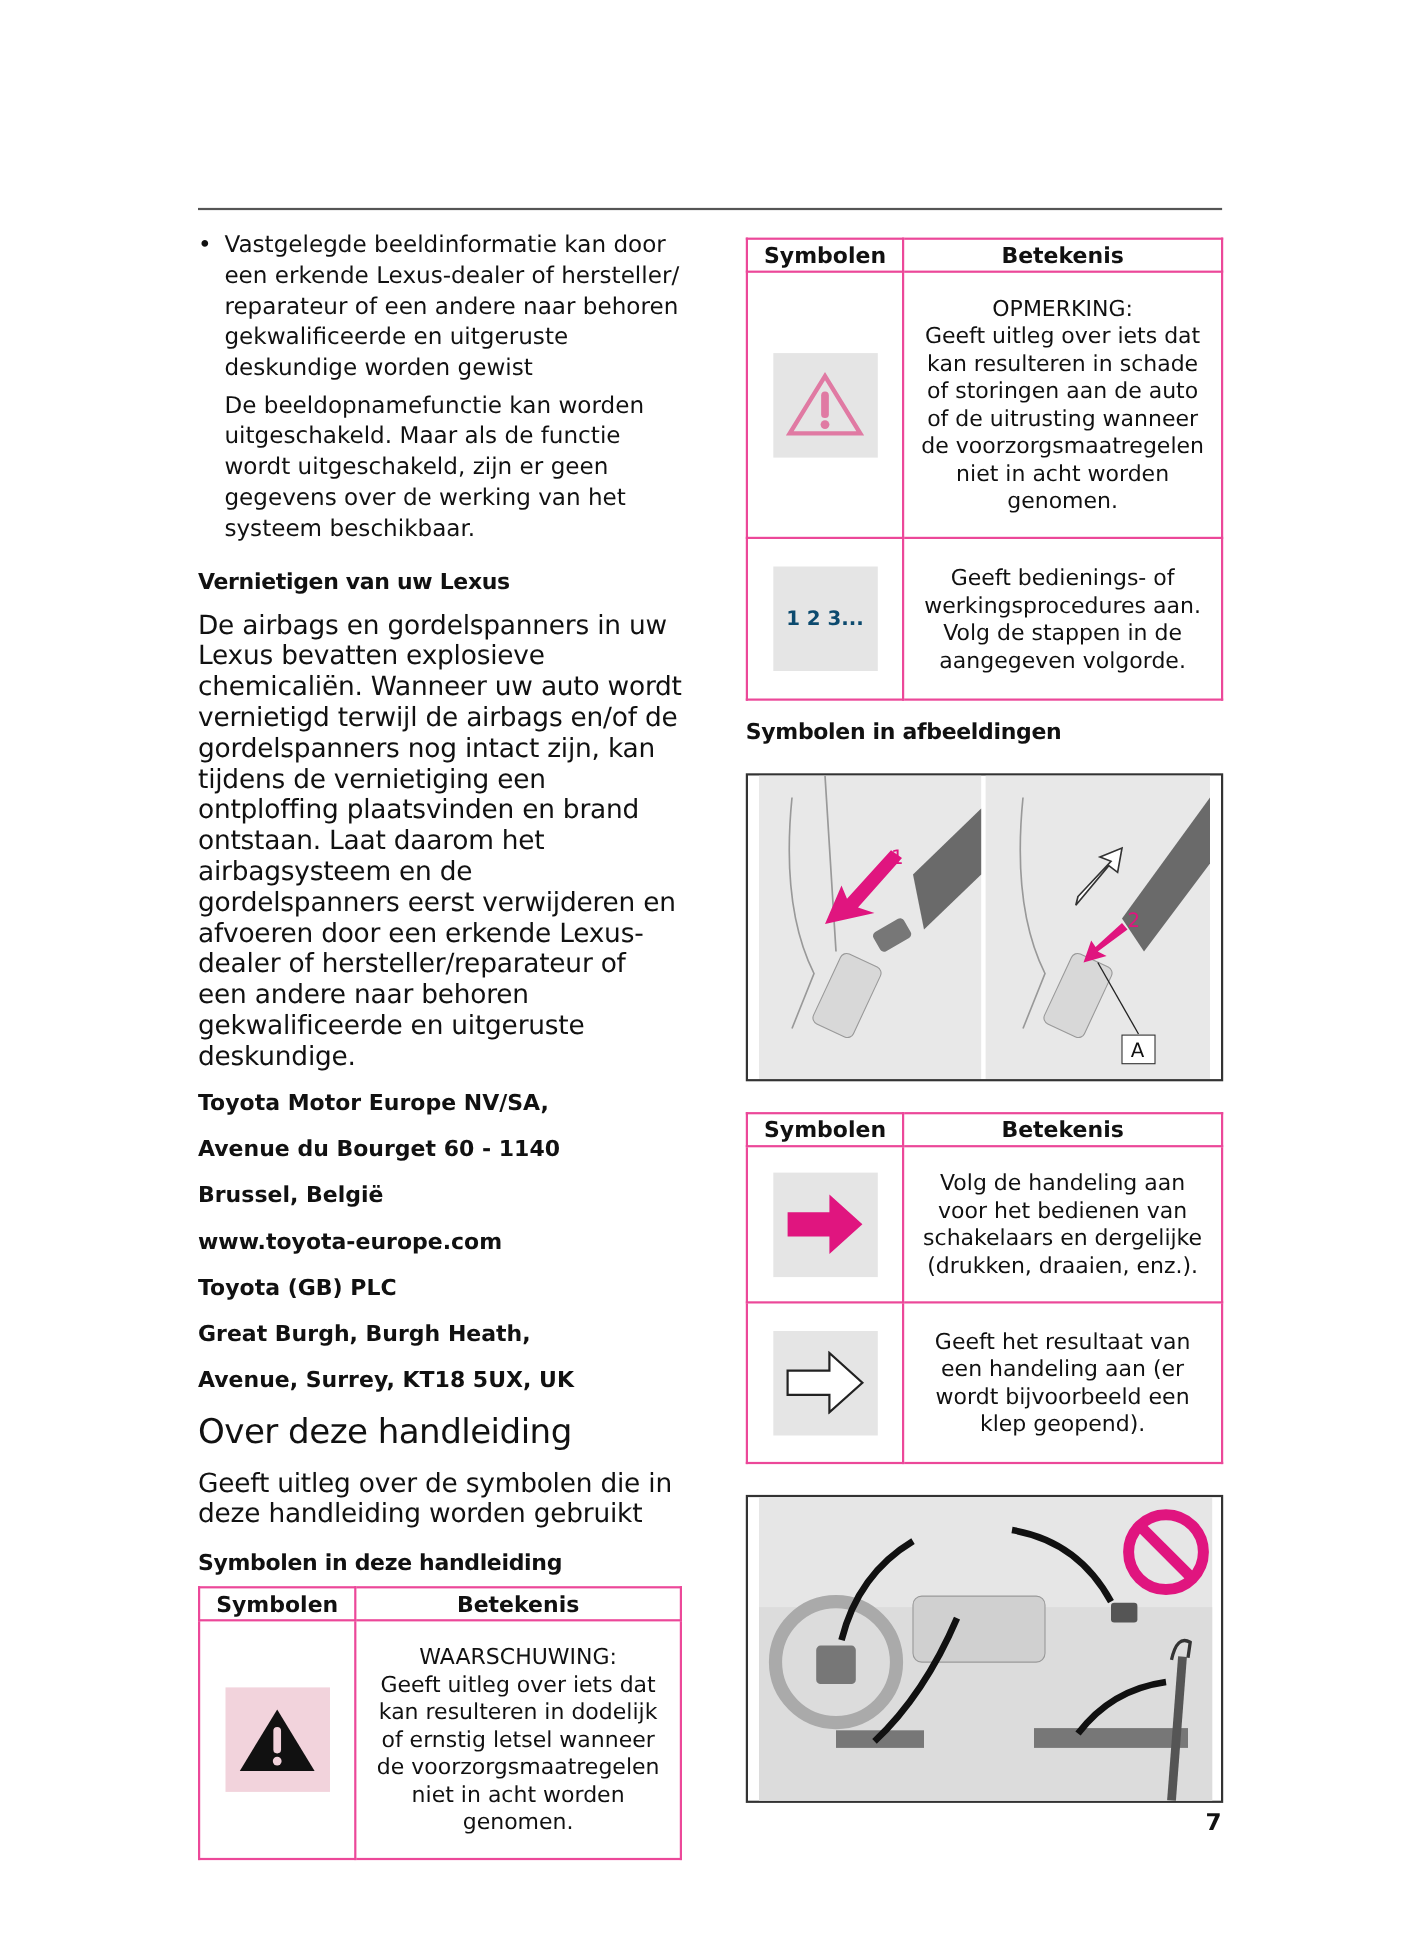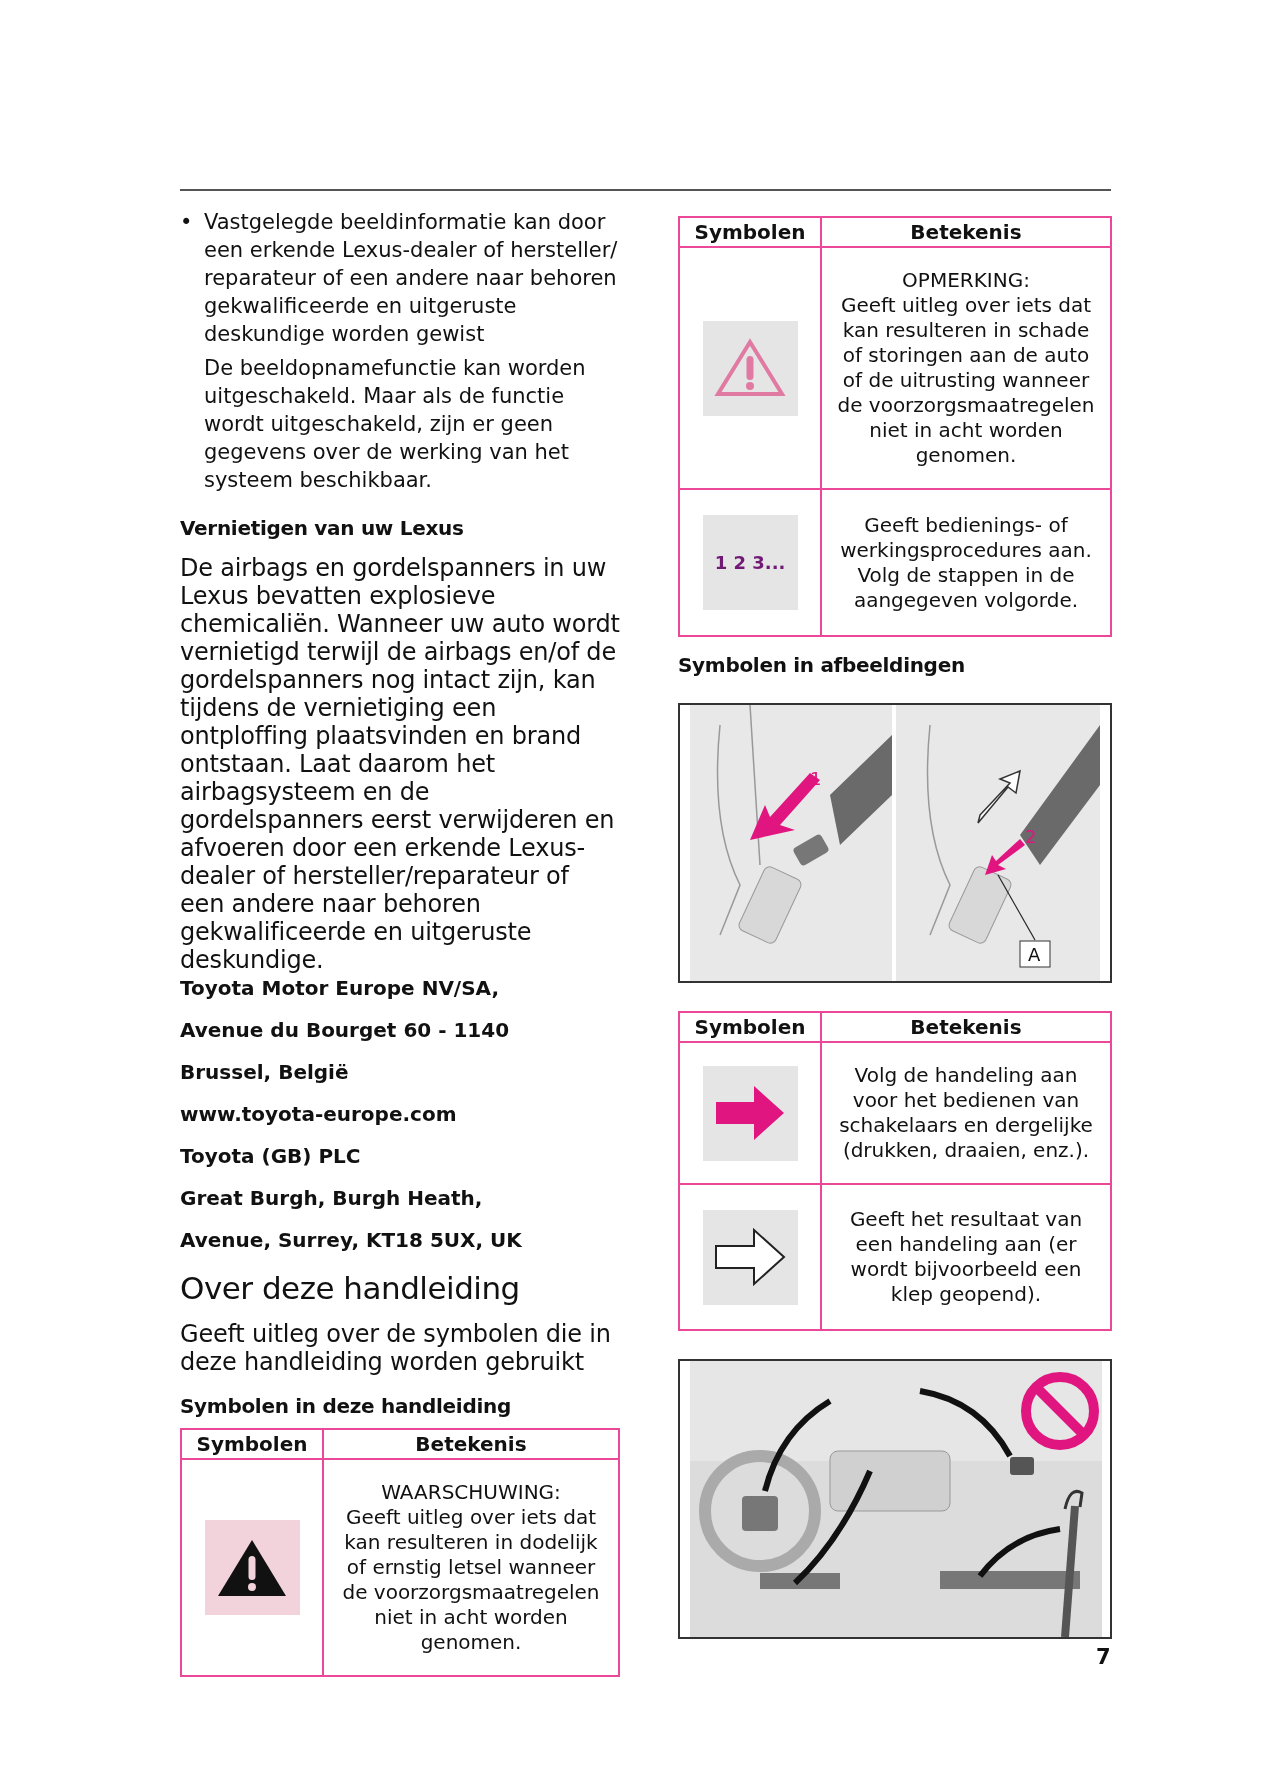--- a/index.html
+++ b/index.html
@@ -33,21 +33,21 @@
 <div class="col-left">
   <div class="bullet">
     <span class="dot">•</span>
     <span class="txt">Vastgelegde beeldinformatie kan door een erkende Lexus-dealer of hersteller/ reparateur of een andere naar behoren gekwalificeerde en uitgeruste deskundige worden gewist</span>
   </div>
   <div class="para-indent">De beeldopnamefunctie kan worden uitgeschakeld. Maar als de functie wordt uitgeschakeld, zijn er geen gegevens over de werking van het systeem beschikbaar.</div>
 
   <h2 class="sub">Vernietigen van uw Lexus</h2>
   <p class="body">De airbags en gordelspanners in uw Lexus bevatten explosieve chemicaliën. Wanneer uw auto wordt vernietigd terwijl de airbags en/of de gordelspanners nog intact zijn, kan tijdens de vernietiging een ontploffing plaatsvinden en brand ontstaan. Laat daarom het airbagsysteem en de gordelspanners eerst verwijderen en afvoeren door een erkende Lexus-dealer of hersteller/reparateur of een andere naar behoren gekwalificeerde en uitgeruste deskundige.</p>
 
-  <div style="">
+  <div style="margin-top:14px;">
     <div class="addr">Toyota Motor Europe NV/SA,</div>
     <div class="addr">Avenue du Bourget 60 - 1140</div>
     <div class="addr">Brussel, België</div>
     <div class="addr">www.toyota-europe.com</div>
     <div class="addr">Toyota (GB) PLC</div>
     <div class="addr">Great Burgh, Burgh Heath,</div>
     <div class="addr">Avenue, Surrey, KT18 5UX, UK</div>
   </div>
 
   <h1 class="big">Over deze handleiding</h1>
@@ -97,21 +97,21 @@
         </div>
       </td>
       <td>
         <div>OPMERKING:</div>
         <div>Geeft uitleg over iets dat kan resulteren in schade of storingen aan de auto of de uitrusting wanneer de voorzorgsmaatregelen niet in acht worden genomen.</div>
       </td>
     </tr>
     <tr>
       <td class="symcell" style="height:145px;">
         <div class="iconbox">
-          <span style="color:#701a75;font-weight:bold;font-size:18px;">1 2 3...</span>
+          <span style="color:#0c4a6e;font-weight:bold;font-size:18px;">1 2 3...</span>
         </div>
       </td>
       <td>
         <div>Geeft bedienings- of werkingsprocedures aan. Volg de stappen in de aangegeven volgorde.</div>
       </td>
     </tr>
   </tbody>
     </table>
 
   <h2 class="sub" style="margin-top:12px;margin-bottom:22px;">Symbolen in afbeeldingen</h2>

